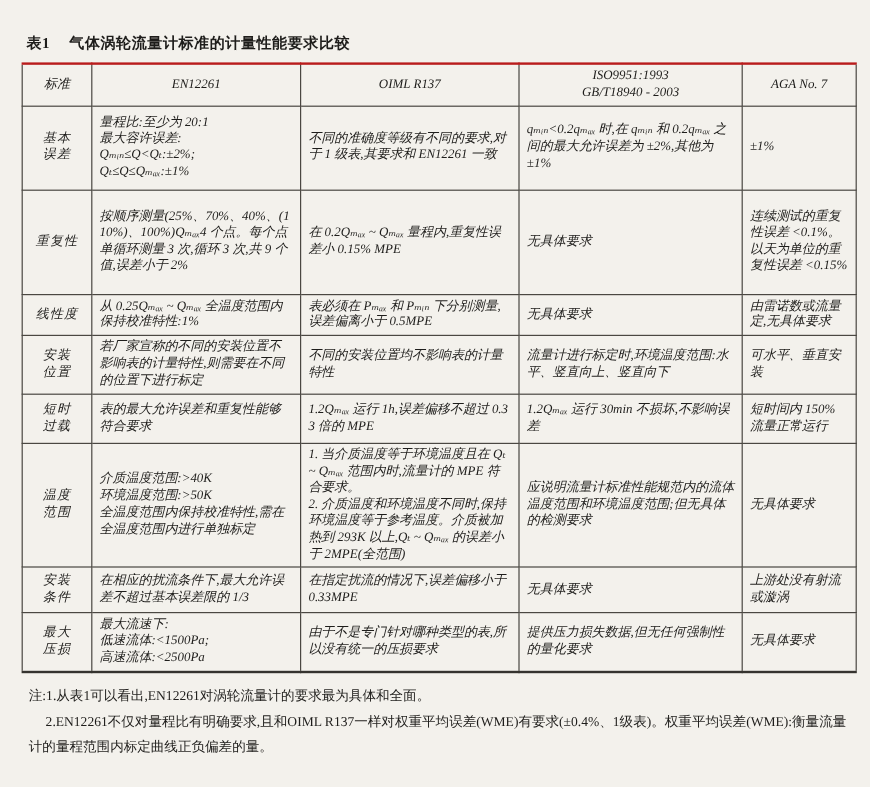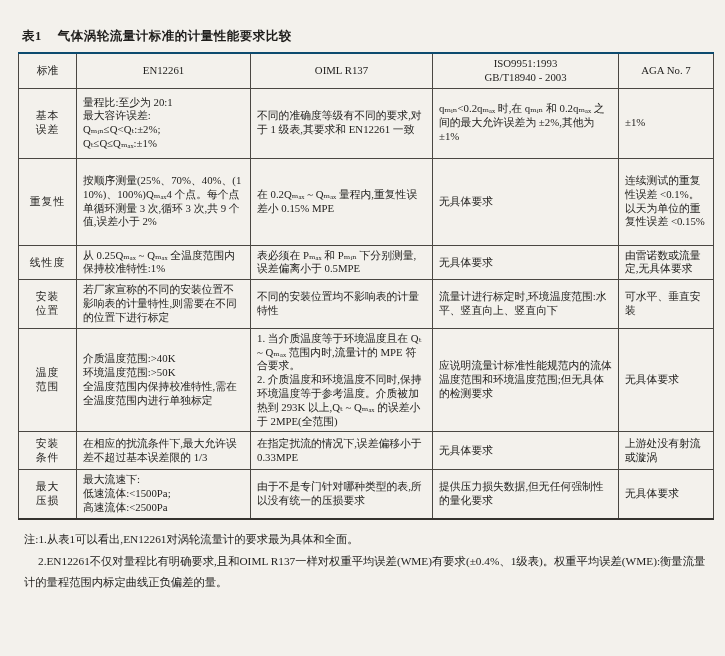--- a/index.html
+++ b/index.html
@@ -15,22 +15,23 @@
   .title{
     font-size:12.5px;font-weight:bold;
     margin:20px 0 7px 4px;
     letter-spacing:0.5px;
   }
   .title .tno{margin-right:16px;}
   table.cmp{
     border-collapse:collapse;
     table-layout:fixed;
     width:695px;
-    border-top:2px solid #0c4a6e;
+    border-top:2px solid #b91c1c;
     border-bottom:2px solid #35332f;
+    font-style:italic;
   }
   table.cmp th, table.cmp td{
     border:1px solid #4a4742;
     padding:3px 6px;
     font-size:10.8px;
     line-height:1.28;
     vertical-align:middle;
     white-space:pre-line;
     word-break:break-all;
     overflow:hidden;
@@ -112,20 +113,28 @@
         <td>由雷诺数或流量定,无具体要求</td>
       </tr>
       <tr style="height:45px;">
         <td class="rlabel">安装
 位置</td>
         <td>若厂家宣称的不同的安装位置不影响表的计量特性,则需要在不同的位置下进行标定</td>
         <td>不同的安装位置均不影响表的计量特性</td>
         <td>流量计进行标定时,环境温度范围:水平、竖直向上、竖直向下</td>
         <td>可水平、垂直安装</td>
       </tr>
+      <tr style="height:41px;">
+        <td class="rlabel">短时
+过载</td>
+        <td>表的最大允许误差和重复性能够符合要求</td>
+        <td>1.2Qₘₐₓ 运行 1h,误差偏移不超过 0.33 倍的 MPE</td>
+        <td>1.2Qₘₐₓ 运行 30min 不损坏,不影响误差</td>
+        <td>短时间内 150% 流量正常运行</td>
+      </tr>
       <tr style="height:101px;">
         <td class="rlabel">温度
 范围</td>
         <td>介质温度范围:&gt;40K
 环境温度范围:&gt;50K
 全温度范围内保持校准特性,需在全温度范围内进行单独标定</td>
         <td>1. 当介质温度等于环境温度且在 Qₜ ~ Qₘₐₓ 范围内时,流量计的 MPE 符合要求。
 2. 介质温度和环境温度不同时,保持环境温度等于参考温度。介质被加热到 293K 以上,Qₜ ~ Qₘₐₓ 的误差小于 2MPE(全范围)</td>
         <td>应说明流量计标准性能规范内的流体温度范围和环境温度范围;但无具体的检测要求</td>
         <td>无具体要求</td>

